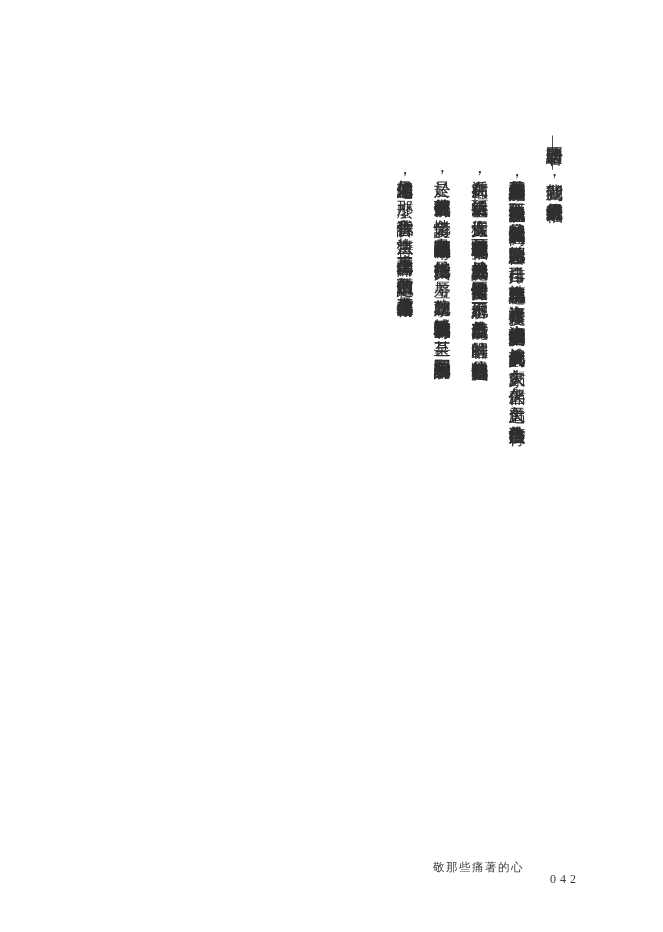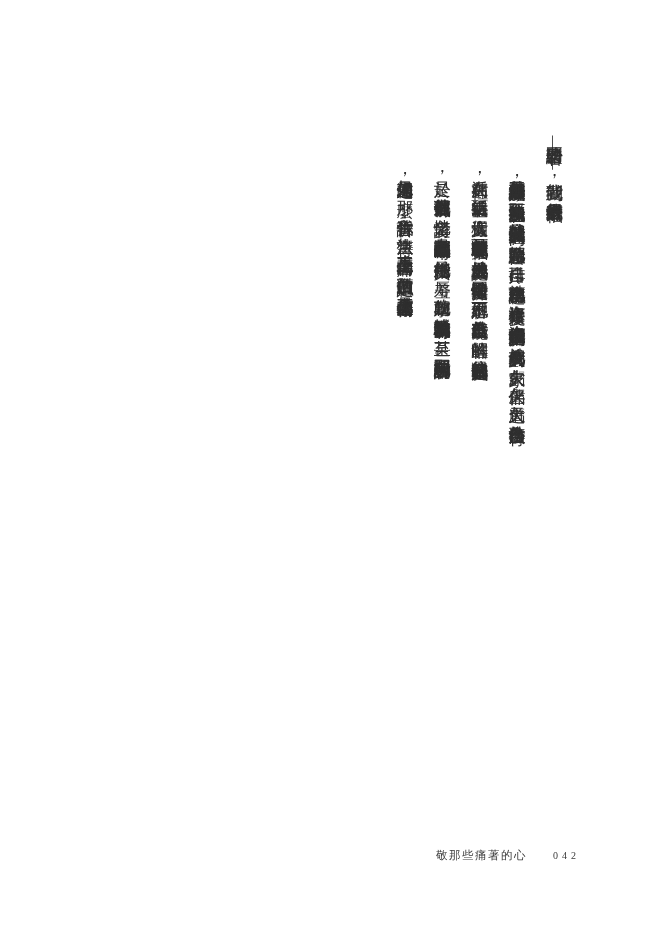--- a/index.html
+++ b/index.html
@@ -43,22 +43,23 @@
     display: flex;
     align-items: center;
     gap: 26px;
     color: #3a3a3a;
   }
   .running-title {
     font-size: 11.5px;
     letter-spacing: 1.5px;
   }
   .page-number {
-    font-size: 10px;
+    font-size: 12px;
     letter-spacing: 4px;
+    margin-top: 24px;
   }
 </style>
 </head>
 <body>
 
 <div class="page">
 
   <div class="text-block">
     <p class="para no-indent">要證明給自己看——我能做到，我值得擁有最好的幸福！</p>
     <p class="para">若是再怎麼努力卻始終都不能如願，緊接而來的洩氣和挫折，就足以開始侵蝕一個女人的內在；她會開始厭惡自己、排斥自己。她會認為自己糟糕透頂，沒有資格被疼愛，也沒有價值能在婚姻中抬頭挺胸。她成為一個有虧欠的女人，虧欠夫家、虧欠伴侶、虧欠天道，為什麼自己無法生育？</p>

